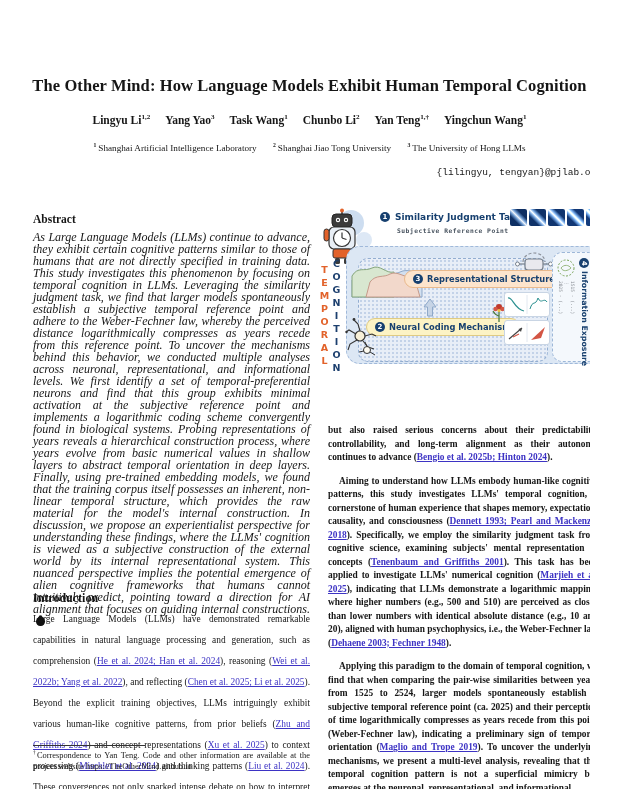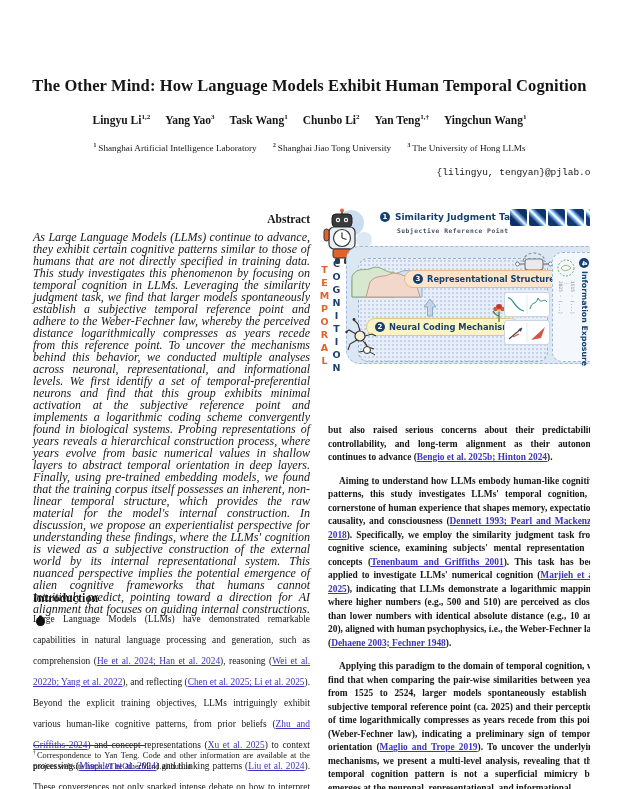--- a/index.html
+++ b/index.html
@@ -13,21 +13,21 @@
              font-size:11.5px; font-weight:bold; }
   .authors .au { margin:13px 6px; white-space:nowrap; }
   sup { font-size:62%; vertical-align:super; line-height:0; }
   .affils  { position:absolute; top:143px; left:0; width:619px; text-align:center; font-size:9.2px; }
   .affils .af { margin:0 7px; white-space:nowrap; }
   .affils sup { font-weight:bold; margin-right:2px; }
   .email   { position:absolute; top:167px; left:0; width:619px; text-align:right;
              font-family:"Liberation Mono", monospace; font-size:9.5px; }
 
   
-  .abstract-head { position:absolute; top:213px; left:33px; width:277px; text-align:right;
+  .abstract-head { position:absolute; top:213px; left:33px; width:277px; text-align:left;
                    font-size:11.5px; font-weight:bold; }
   .abstract-body { position:absolute; top:231px; left:33px; width:277px;
                    font-size:12px; line-height:12px; text-align:justify;font-style:italic; }
   .section-head  { position:absolute; top:591px; left:33px; width:277px; text-align:left;
                    font-size:12px; font-weight:bold; }
   .intro-body    { position:absolute; top:609px; left:33px; width:277px;
                    font-size:9.4px; line-height:21px; text-align:justify; }
   .fnrule   { position:absolute; left:33px; top:745px; width:112px; border-top:1px solid #333; }
   .footnote { position:absolute; left:33px; top:750px; width:277px;
               font-size:8.4px; line-height:11.3px; text-align:justify; }

